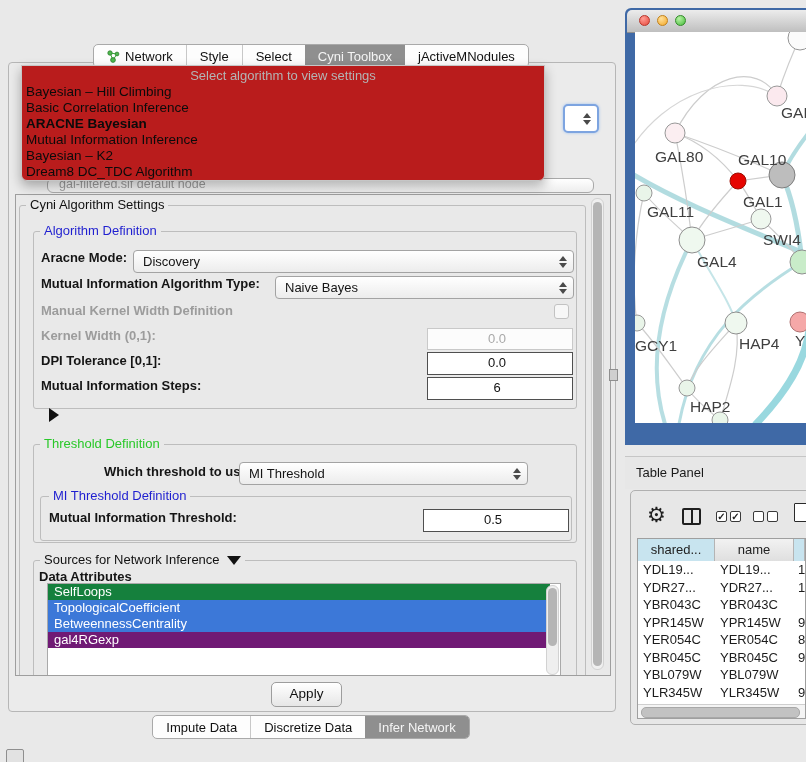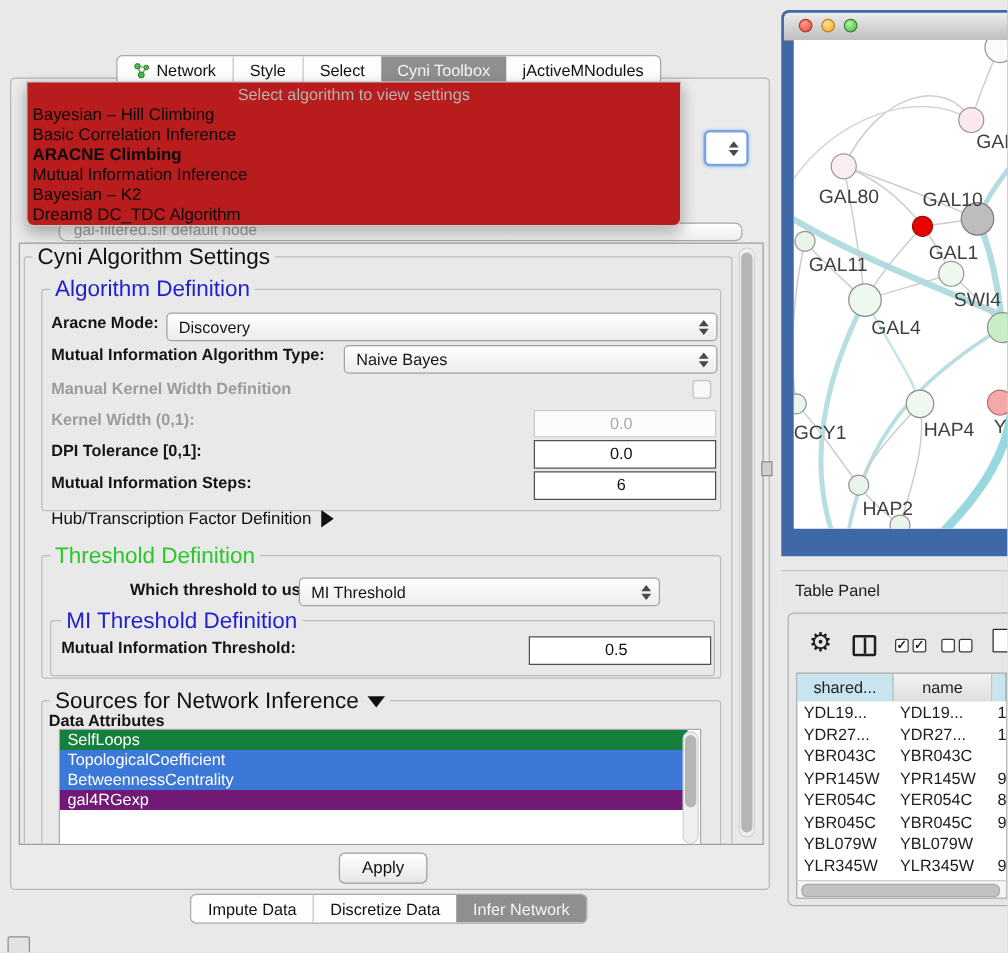--- a/index.html
+++ b/index.html
@@ -20,21 +20,21 @@
   .tab.sel{background:#8f8f8f;color:#f5f5f5;border-left:none;}
   .tab.after-sel{border-left:none;}
   .neticon{width:13px;height:13px;display:inline-block;}
   
   .big-panel{position:absolute;left:6px;top:54px;width:606px;height:648px;background:#ebebeb;
      border:1px solid #b6b6b6;border-radius:4px;}
   
   .set-panel{position:absolute;left:13px;top:186px;width:594px;height:480px;background:#e9e9e9;
      border:1px solid #9e9e9e;overflow:hidden;}
   .grp{position:absolute;border:1px solid #bdbdbd;border-radius:3px;}
-  .grp-title{position:absolute;background:#e9e9e9;padding:0 4px;font-size:18px;line-height:14px;white-space:nowrap;}
+  .grp-title{position:absolute;background:#e9e9e9;padding:0 4px;font-size:13px;line-height:14px;white-space:nowrap;}
   .flabel{position:absolute;font-size:13px;font-weight:bold;color:#151515;height:20px;line-height:20px;white-space:nowrap;}
   .flabel.dis{color:#9c9c9c;}
   .combo{position:absolute;background:linear-gradient(#ffffff,#ececec);border:1px solid #a3a3a3;
      border-radius:4px;font-size:13px;line-height:21px;padding-left:9px;box-sizing:border-box;color:#141414;}
   .spin{position:absolute;right:5px;top:5px;width:9px;}
   .spin i{display:block;width:0;height:0;border-left:4px solid transparent;border-right:4px solid transparent;}
   .spin .up{border-bottom:5px solid #4a4a4a;margin-bottom:2px;}
   .spin .dn{border-top:5px solid #4a4a4a;}
   .tfield{position:absolute;background:#fff;border:1px solid #b5b5b5;font-size:13px;text-align:center;
      padding-right:6px;box-sizing:border-box;line-height:20px;color:#111;}
@@ -166,21 +166,21 @@
       <div class="flabel dis" style="left:25px;top:131px;">Kernel Width (0,1):</div>
       <div class="tfield dis" style="left:411px;top:133px;width:146px;height:22px;">0.0</div>
 
       <div class="flabel" style="left:25px;top:156px;">DPI Tolerance [0,1]:</div>
       <div class="tfield dark" style="left:411px;top:157px;width:146px;height:23px;">0.0</div>
 
       <div class="flabel" style="left:25px;top:181px;">Mutual Information Steps:</div>
       <div class="tfield dark" style="left:411px;top:182px;width:146px;height:23px;">6</div>
 
       <div style="position:absolute;left:25px;top:212px;font-size:13.5px;color:#0d0d0d;">
-        <span>Hub/Transcription Factor Definition</span><span class="arrow-right"></span>
+        <span class="arrow-right"></span>
       </div>
 
       <div class="grp" style="left:17px;top:249px;width:542px;height:97px;"></div>
       <div class="grp-title" style="left:24px;top:242px;color:#29c829;">Threshold Definition</div>
 
       <div class="flabel" style="left:72px;top:267px;margin-left:16px;">Which threshold to use:</div>
       <div class="combo" style="left:223px;top:267px;width:289px;height:23px;">
         <span>MI Threshold</span>
         <span class="spin">
             <i class="up"></i>
@@ -224,21 +224,21 @@
           <i class="up"></i>
           <i class="dn"></i>
         </span>
     </div>
 
     <div class="popup">
       <div class="pop-ph">Select algorithm to view settings</div>
       <div>
           <div class="pop-item">Bayesian – Hill Climbing</div>
           <div class="pop-item">Basic Correlation Inference</div>
-          <div class="pop-item bold">ARACNE Climbing</div>
+          <div class="pop-item bold">ARACNE Bayesian</div>
           <div class="pop-item">Mutual Information Inference</div>
           <div class="pop-item">Bayesian – K2</div>
           <div class="pop-item">Dream8 DC_TDC Algorithm</div>
         </div>
     </div>
 
     <div class="apply-btn">Apply</div>
     <div class="btabs">
       <div class="tabbar">
         <div class="tab">

